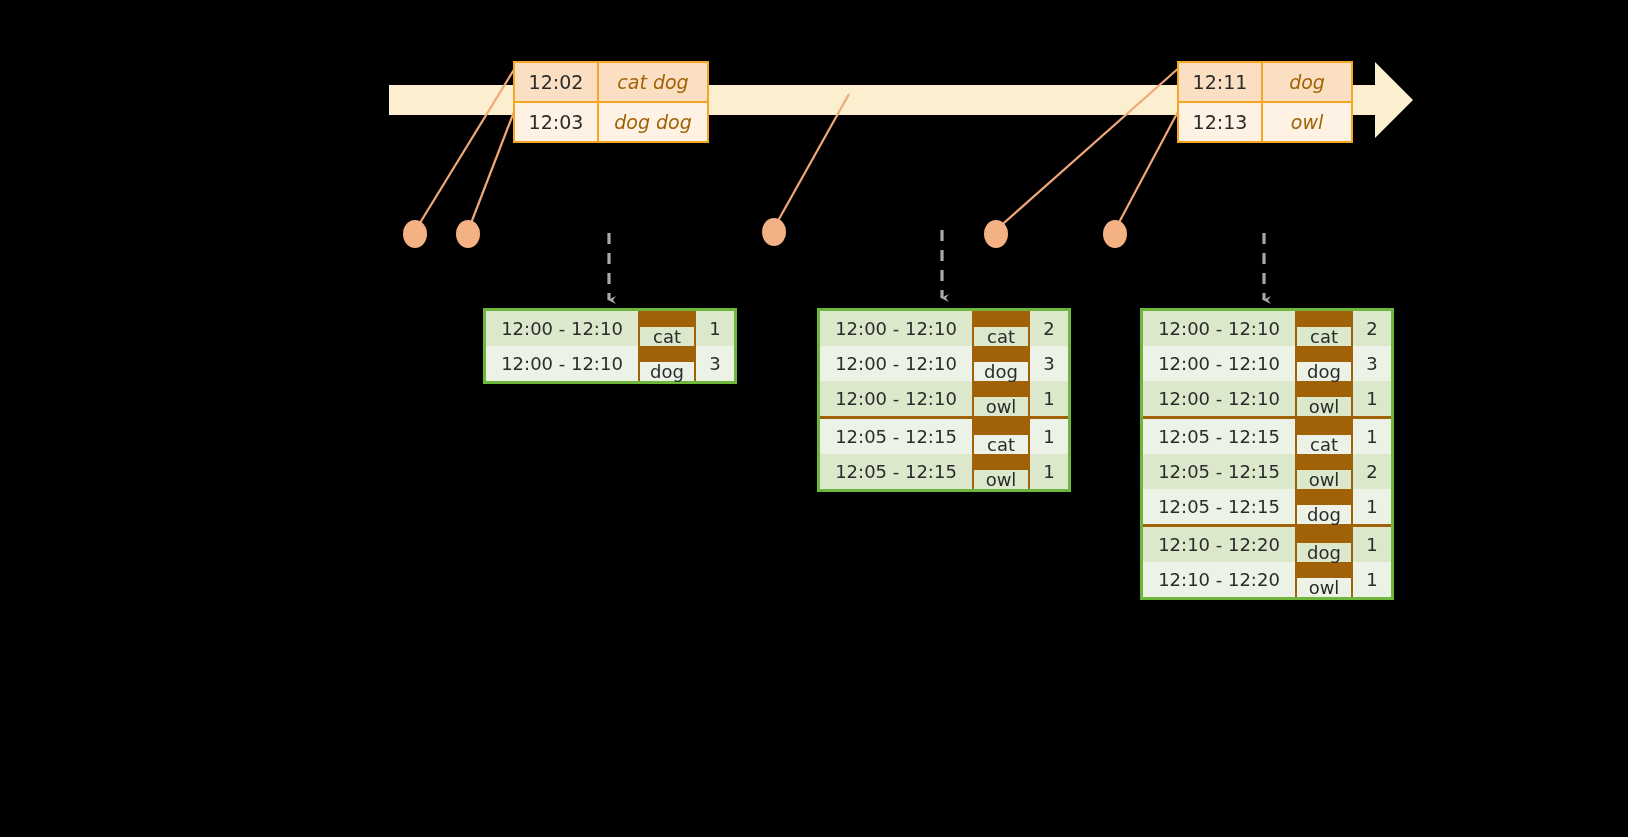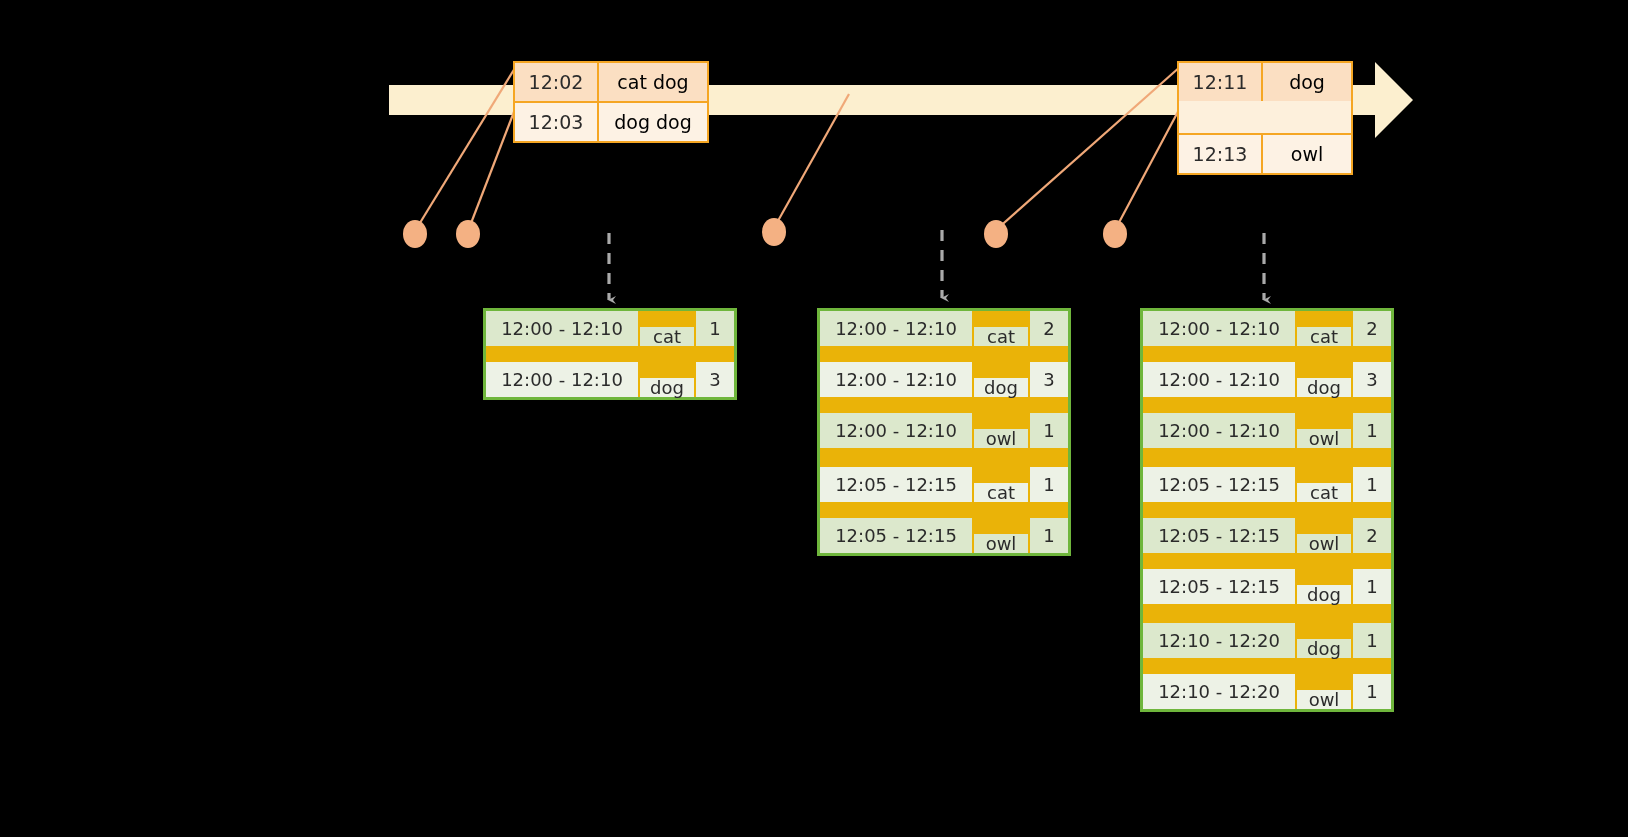--- a/index.html
+++ b/index.html
@@ -57,34 +57,35 @@
     font-size: 19px;
     color: #2b2b2b;
     border-right: 2px solid #F5A623;
   }
   .ev-words {
     box-sizing: border-box;
     display: flex;
     align-items: center;
     justify-content: center;
     font-size: 19px;
-    color: #000000;
+    color: #a16207;
     padding: 0 14px;
     flex: 1;
+    font-style: italic;
   }
 
   
   .result-table {
     position: absolute;
     border: 3px solid #6FB63C;
     box-sizing: border-box;
-    background: #eab308;
+    background: #a16207;
     display: flex;
     flex-direction: column;
-    gap: 16px;
+    gap: 0;
   }
   .res-row {
     display: flex;
     flex-direction: row;
     height: 35px;
     gap: 2px;
   }
   .res-row.shade-a .cell { background: #DCE8CC; }
   .res-row.shade-b .cell { background: #EDF2E6; }
   .cell {
@@ -146,21 +147,21 @@
       <div class="ev-time">12:02</div>
       <div class="ev-words">cat dog</div>
     </div>
     <div class="event-row shade-b">
       <div class="ev-time">12:03</div>
       <div class="ev-words">dog dog</div>
     </div>
   </div>
 
 
-  <div class="event-box" style="left:1168px; top:61px; width:176px;gap:32px;">
+  <div class="event-box" style="left:1168px; top:61px; width:176px;">
     <div class="event-row shade-a">
       <div class="ev-time">12:11</div>
       <div class="ev-words">dog</div>
     </div>
     <div class="event-row shade-b">
       <div class="ev-time">12:13</div>
       <div class="ev-words">owl</div>
     </div>
   </div>
 

